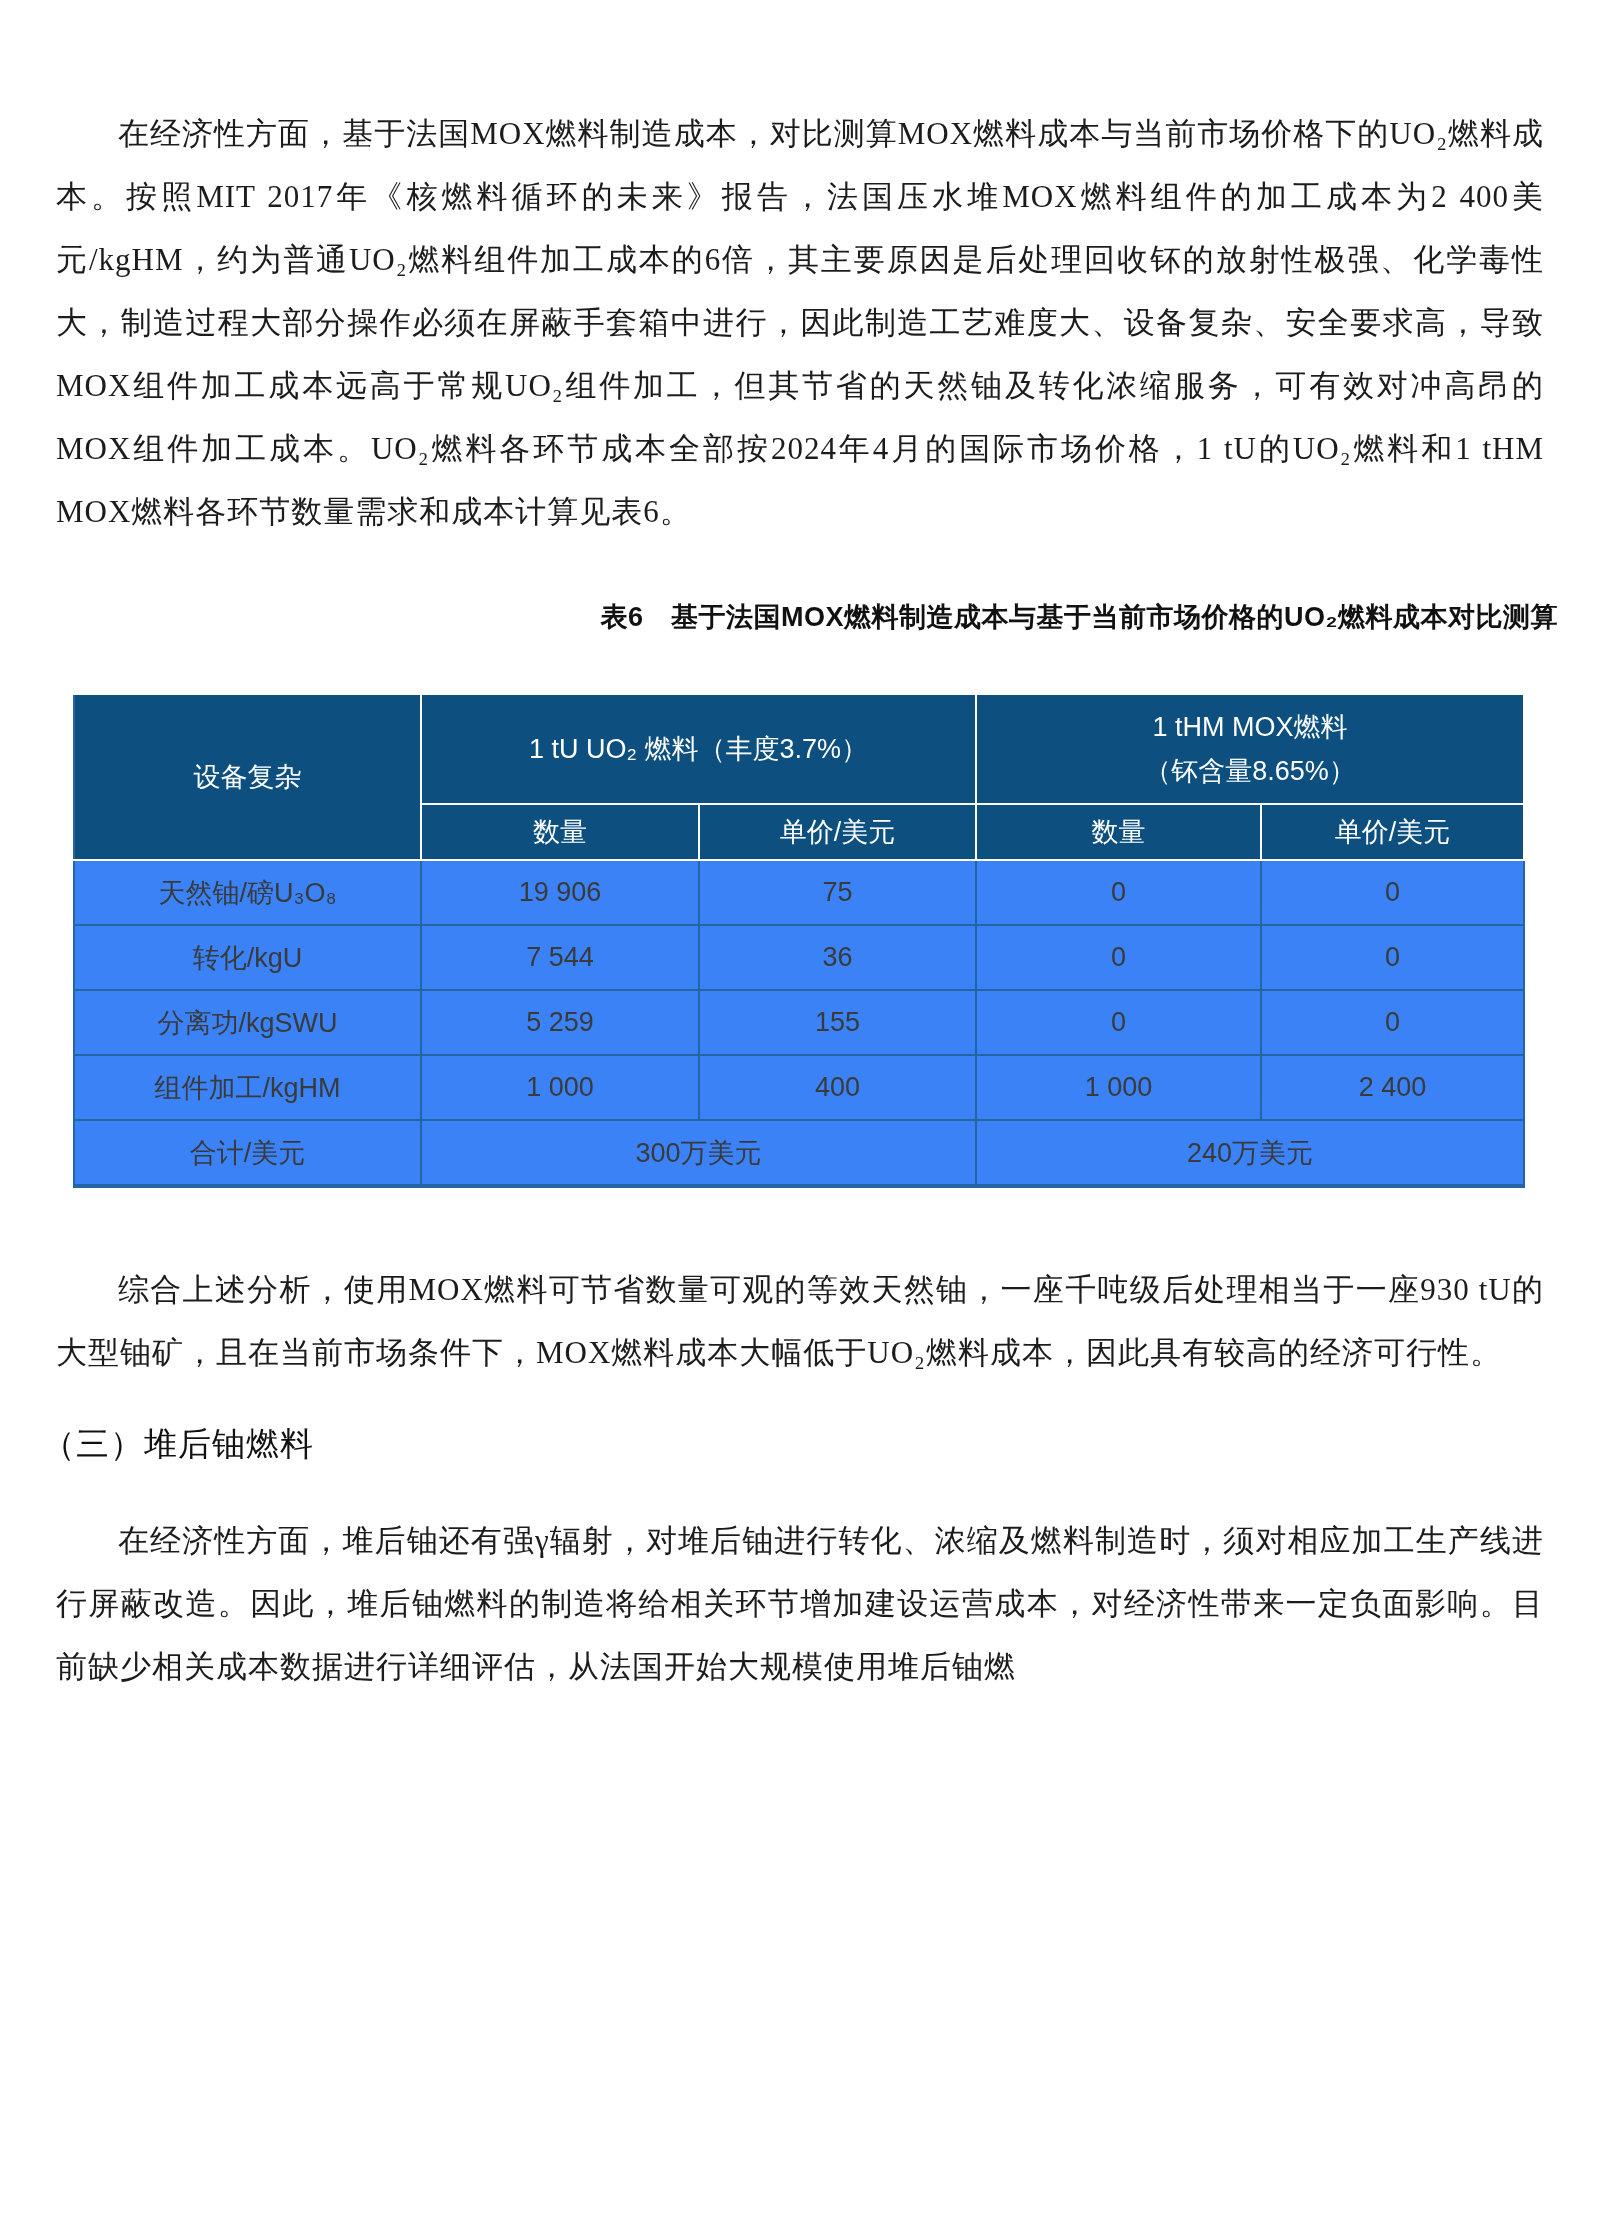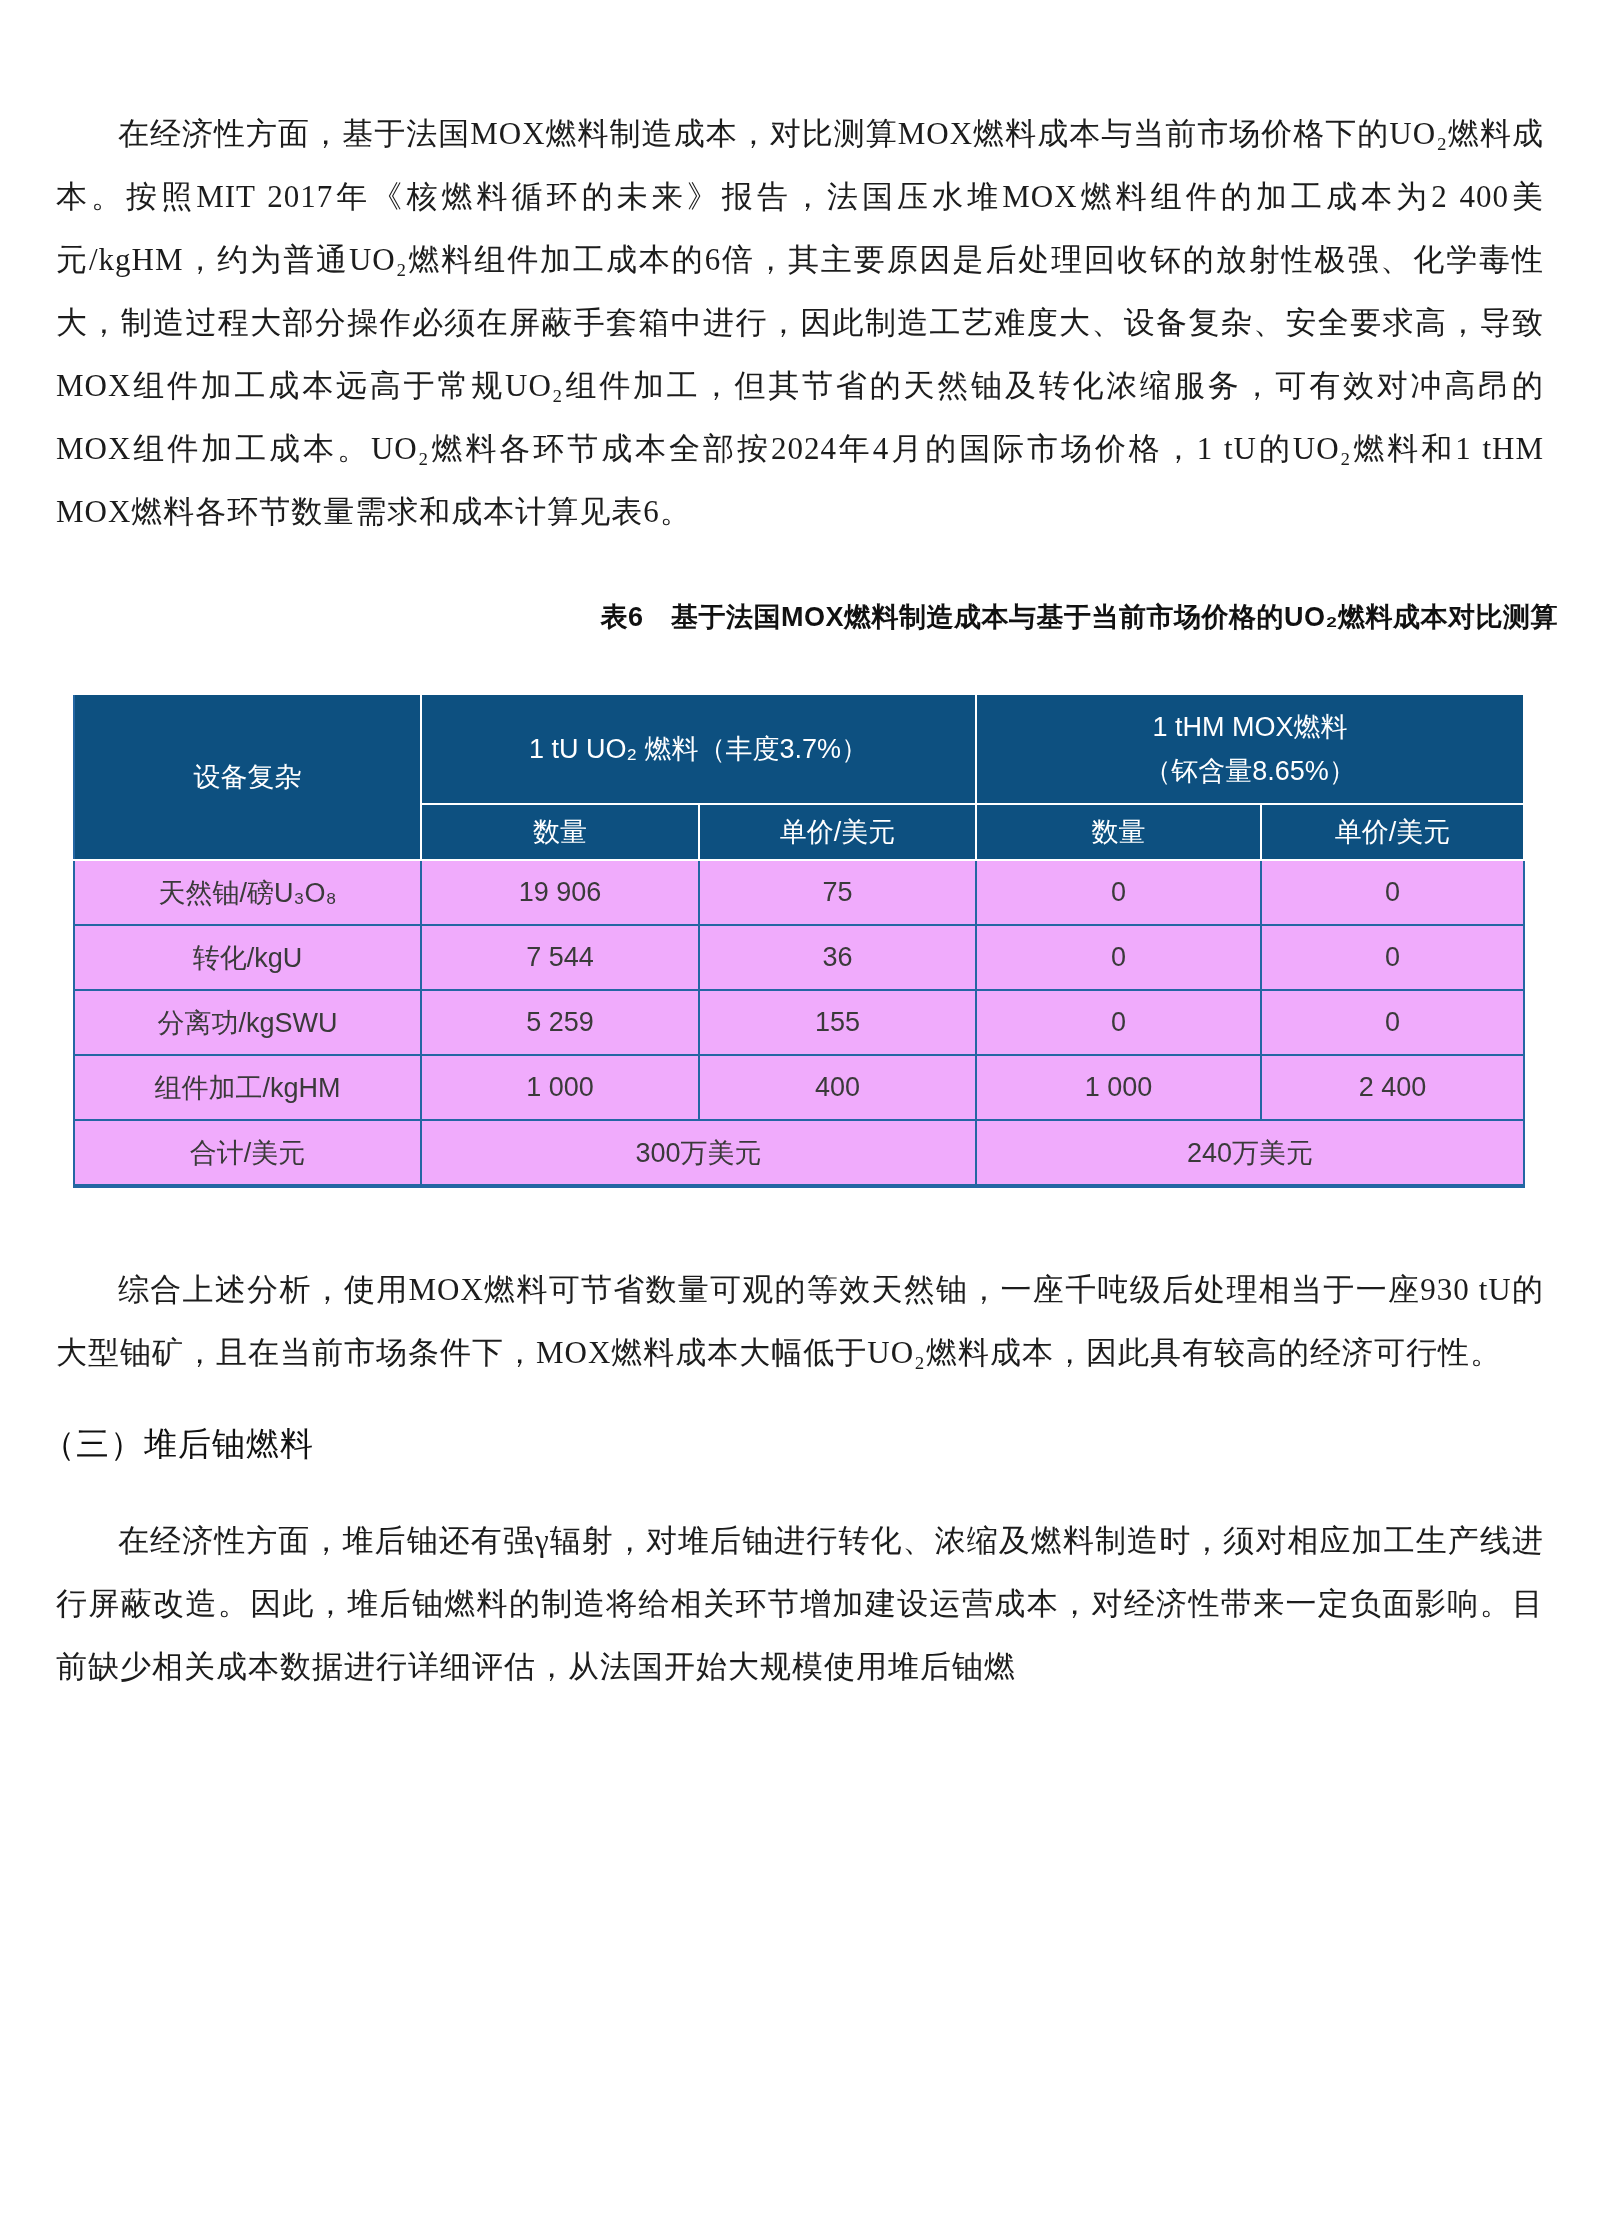--- a/index.html
+++ b/index.html
@@ -55,21 +55,21 @@
     font-size: 27px;
     text-align: center;
     vertical-align: middle;
     border: 2px solid #ffffff;
     padding: 0;
   }
   .fuel-table thead tr.group-row th { height: 108px; }
   .fuel-table thead tr.sub-row th { height: 54px; }
   .fuel-table thead th.corner { border-left: none; }
   .fuel-table tbody td {
-    background: #f0abfc;
+    background: #3b82f6;
     color: #3a3a3a;
     font-size: 27px;
     text-align: center;
     vertical-align: middle;
     height: 63px;
     border: 2px solid #2466a3;
     padding: 0;
   }
   .mox-group-line { display: block; line-height: 44px; }
   .section-heading {

